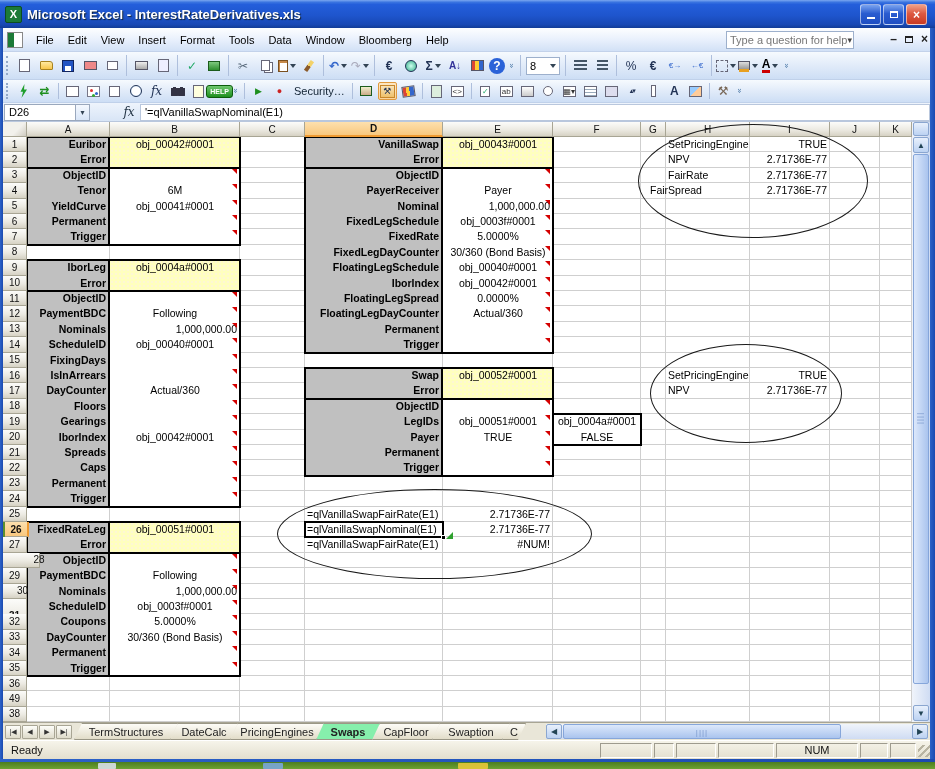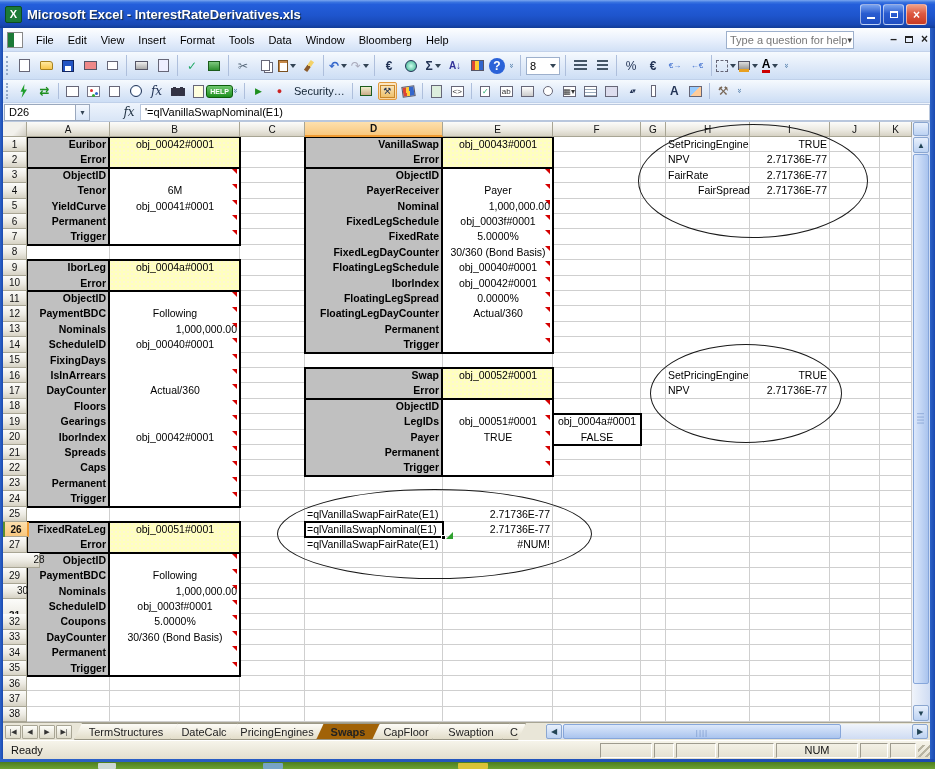--- a/index.html
+++ b/index.html
@@ -122,21 +122,21 @@
   .sb-thumb .gripdots{position:absolute;left:50%;top:50%;transform:translate(-50%,-50%);
     font-size:8px;color:#7a98cc;letter-spacing:1px;}
   
   .tabrow{left:3px;top:722px;width:927px;height:18px;background:#e9e6d8;display:flex;align-items:stretch;border-top:1px solid #a8a594;}
   .tabnav{display:flex;align-items:center;padding:0 2px;gap:1px;}
   .tnb{width:16px;height:14px;background:linear-gradient(#fdfdf9,#dedbca);border:1px solid #a8a594;border-radius:1px;
     font-size:7px;color:#333;display:flex;align-items:center;justify-content:center;}
   .stab{position:absolute;top:0;height:17px;display:flex;align-items:center;justify-content:center;
     font-size:11px;color:#222;background:linear-gradient(180deg,#fdfcf7,#e2ddc9);border:1px solid #9a9786;
     clip-path:polygon(8px 0,100% 0,calc(100% - 8px) 100%,0 100%);}
-  .stab.active{background:#a16207;font-weight:bold;z-index:5;}
+  .stab.active{background:#86efac;font-weight:bold;z-index:5;}
   
   .statusbar{left:3px;top:740px;width:929px;height:19px;background:linear-gradient(180deg,#f6f4ea,#e3dfcf);
     border-top:1px solid #fff;display:flex;align-items:center;font-size:11px;color:#111;}
   .spanel{height:15px;border:1px solid;border-color:#9e9b8e #fff #fff #9e9b8e;margin-left:2px;display:flex;
     align-items:center;padding:0 6px;}
   .rgrip{position:absolute;right:2px;bottom:2px;width:12px;height:12px;
     background:repeating-linear-gradient(135deg,transparent 0 3px,#b8b4a2 3px 5px);}
   
   .winborder{background:linear-gradient(90deg,#2c62c8,#1b4ab0);}
   .desktop{left:0;top:762px;width:935px;height:7px;background:linear-gradient(180deg,#4c7d1f,#6da233);}
@@ -466,21 +466,21 @@
       <div class="abs hdr" style="left: 3px; top: 537.4px; width: 24px; height: 15.4px; z-index: 4;">27</div>
       <div class="abs hdr" style="left: 3px; top: 552.8px; width: 24px; height: 15.4px; z-index: 4; padding-left: 36px;">28</div>
       <div class="abs hdr" style="left: 3px; top: 568.2px; width: 24px; height: 15.4px; z-index: 4;">29</div>
       <div class="abs hdr" style="left: 3px; top: 583.6px; width: 24px; height: 15.4px; z-index: 4; padding-left: 16px;">30</div>
       <div class="abs hdr" style="left: 3px; top: 599px; width: 24px; height: 33px; z-index: 4; font-weight: bold;">31</div>
       <div class="abs hdr" style="left: 3px; top: 614.4px; width: 24px; height: 15.4px; z-index: 4;">32</div>
       <div class="abs hdr" style="left: 3px; top: 629.8px; width: 24px; height: 15.4px; z-index: 4;">33</div>
       <div class="abs hdr" style="left: 3px; top: 645.2px; width: 24px; height: 15.4px; z-index: 4;">34</div>
       <div class="abs hdr" style="left: 3px; top: 660.6px; width: 24px; height: 15.4px; z-index: 4;">35</div>
       <div class="abs hdr" style="left: 3px; top: 676px; width: 24px; height: 15.4px; z-index: 4;">36</div>
-      <div class="abs hdr" style="left: 3px; top: 691.4px; width: 24px; height: 15.4px; z-index: 4;">37</div>
+      <div class="abs hdr" style="left: 3px; top: 691.4px; width: 24px; height: 15.4px; z-index: 4;">49</div>
       <div class="abs hdr" style="left: 3px; top: 706.8px; width: 24px; height: 15.4px; z-index: 4;">38</div>
       <div class="abs blk-lab" style="left: 27px; top: 137px; width: 83px; height: 30.8px; z-index: 2;"></div>
       <div class="abs blk-y" style="left: 110px; top: 137px; width: 130px; height: 30.8px; z-index: 2;"></div>
       <div class="abs blk-o" style="left: 26px; top: 136px; width: 215px; height: 32.8px; z-index: 3;"></div>
       <div class="abs blk-lab" style="left: 27px; top: 167.8px; width: 83px; height: 77px; z-index: 2;"></div>
       <div class="abs blk-w" style="left: 110px; top: 167.8px; width: 130px; height: 77px; z-index: 2;"></div>
       <div class="abs blk-o" style="left: 26px; top: 166.8px; width: 215px; height: 79px; z-index: 3;"></div>
       <div class="abs blk-lab" style="left: 27px; top: 260.2px; width: 83px; height: 30.8px; z-index: 2;"></div>
       <div class="abs blk-y" style="left: 110px; top: 260.2px; width: 130px; height: 30.8px; z-index: 2;"></div>
       <div class="abs blk-o" style="left: 26px; top: 259.2px; width: 215px; height: 32.8px; z-index: 3;"></div>
@@ -658,21 +658,21 @@
       <div class="abs c-ctr" style="left: 443px; top: 460.4px; width: 110px; height: 15.4px; z-index: 5;"></div>
       <div class="abs ctri" style="left: 545px; top: 461.4px; width: 0px; height: 0px; z-index: 6;"></div>
       <div class="abs c-num" style="left: 443px; top: 506.6px; width: 110px; height: 15.4px; z-index: 5;">2.71736E-77</div>
       <div class="abs c-num" style="left: 443px; top: 522px; width: 110px; height: 15.4px; z-index: 5;">2.71736E-77</div>
       <div class="abs c-num" style="left: 443px; top: 537.4px; width: 110px; height: 15.4px; z-index: 5;">#NUM!</div>
       <div class="abs c-ctr" style="left: 553px; top: 414.2px; width: 88px; height: 15.4px; z-index: 5;">obj_0004a#0001</div>
       <div class="abs c-ctr" style="left: 553px; top: 429.6px; width: 88px; height: 15.4px; z-index: 5;">FALSE</div>
       <div class="abs c-txt" style="left: 666px; top: 137px; width: 84px; height: 15.4px; z-index: 5;">SetPricingEngine</div>
       <div class="abs c-txt" style="left: 666px; top: 152.4px; width: 84px; height: 15.4px; z-index: 5;">NPV</div>
       <div class="abs c-txt" style="left: 666px; top: 167.8px; width: 84px; height: 15.4px; z-index: 5;">FairRate</div>
-      <div class="abs c-txt" style="left: 696px; top: 183.2px; width: 84px; height: 15.4px; z-index: 5;">FairSpread</div>
+      <div class="abs c-txt" style="left: 648px; top: 183.2px; width: 84px; height: 15.4px; z-index: 5;">FairSpread</div>
       <div class="abs c-txt" style="left: 666px; top: 368px; width: 84px; height: 15.4px; z-index: 5;">SetPricingEngine</div>
       <div class="abs c-txt" style="left: 666px; top: 383.4px; width: 84px; height: 15.4px; z-index: 5;">NPV</div>
       <div class="abs c-num" style="left: 750px; top: 137px; width: 80px; height: 15.4px; z-index: 5;">TRUE</div>
       <div class="abs c-num" style="left: 750px; top: 152.4px; width: 80px; height: 15.4px; z-index: 5;">2.71736E-77</div>
       <div class="abs c-num" style="left: 750px; top: 167.8px; width: 80px; height: 15.4px; z-index: 5;">2.71736E-77</div>
       <div class="abs c-num" style="left: 750px; top: 183.2px; width: 80px; height: 15.4px; z-index: 5;">2.71736E-77</div>
       <div class="abs c-num" style="left: 750px; top: 368px; width: 80px; height: 15.4px; z-index: 5;">TRUE</div>
       <div class="abs c-num" style="left: 750px; top: 383.4px; width: 80px; height: 15.4px; z-index: 5;">2.71736E-77</div>
       <div class="abs selbox" style="left: 304px; top: 521px; width: 140px; height: 17.4px; z-index: 7;"></div>
       <div class="abs fillhandle" style="left: 441px; top: 535.4px; width: 5px; height: 5px; z-index: 8;"></div>

